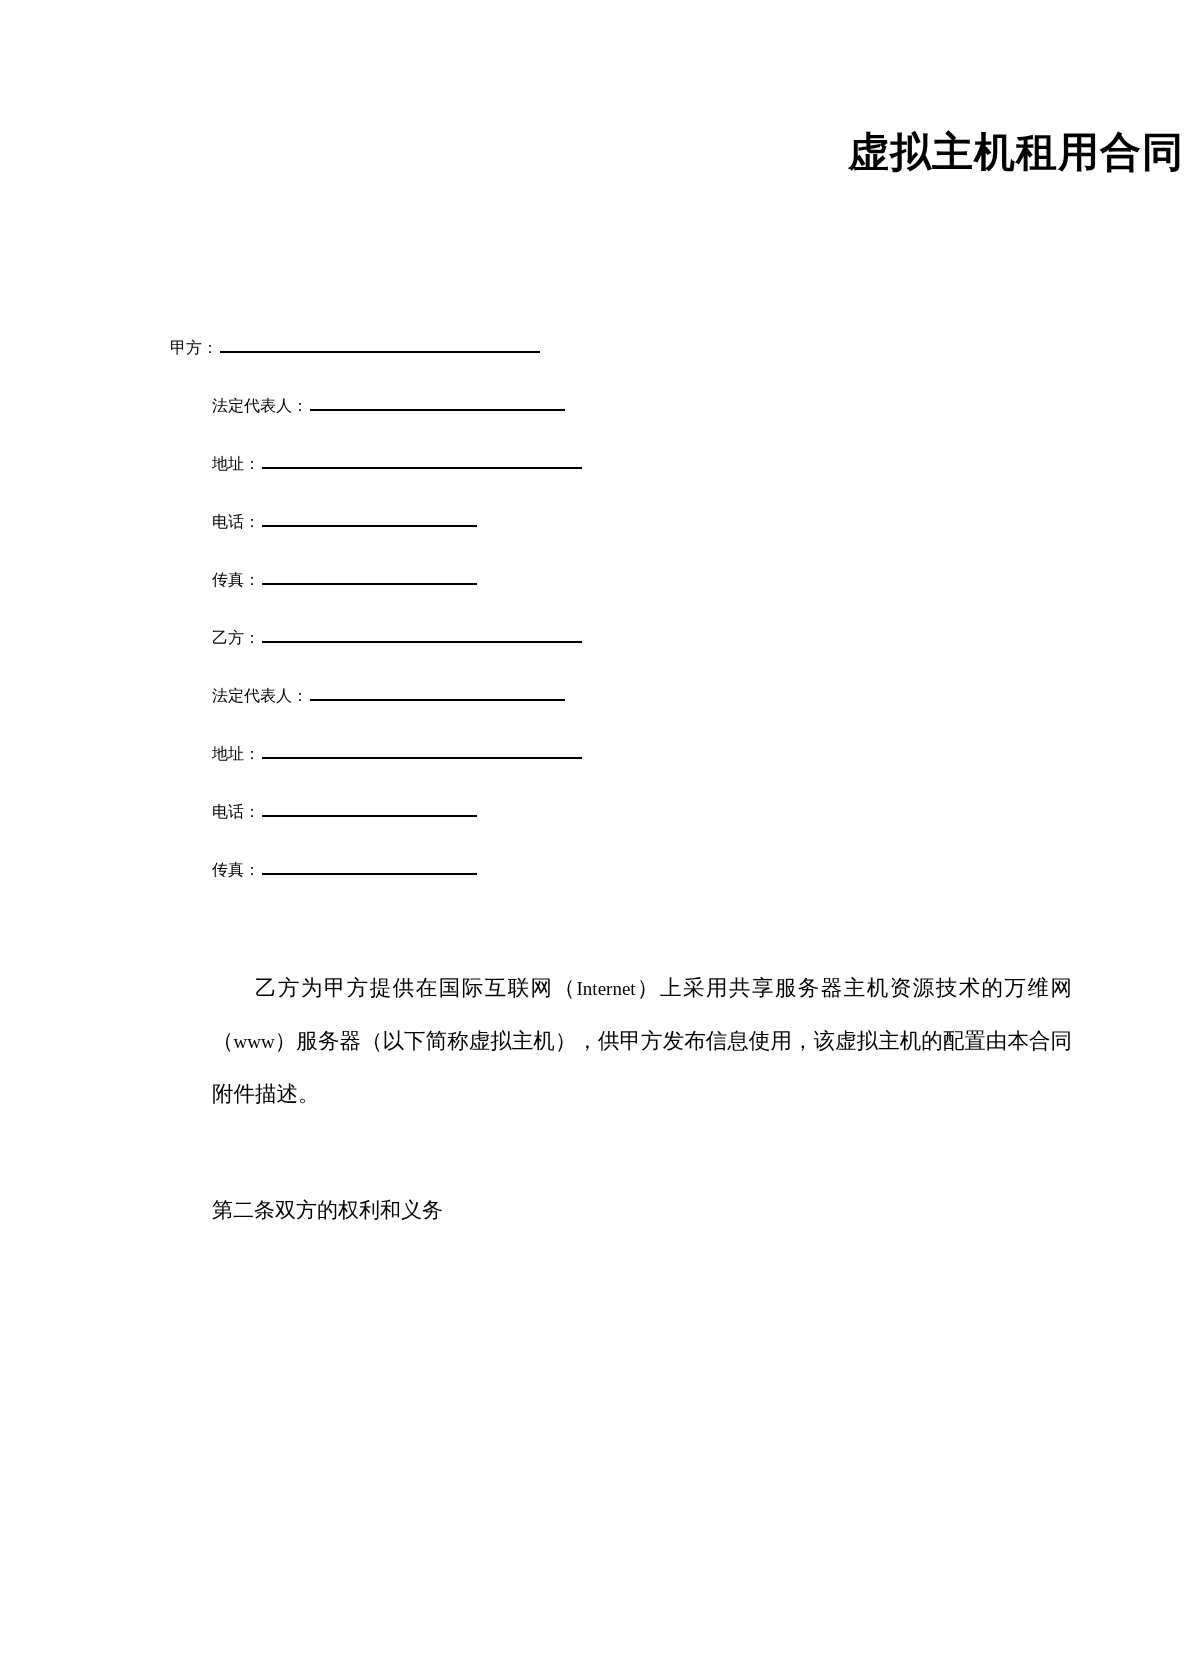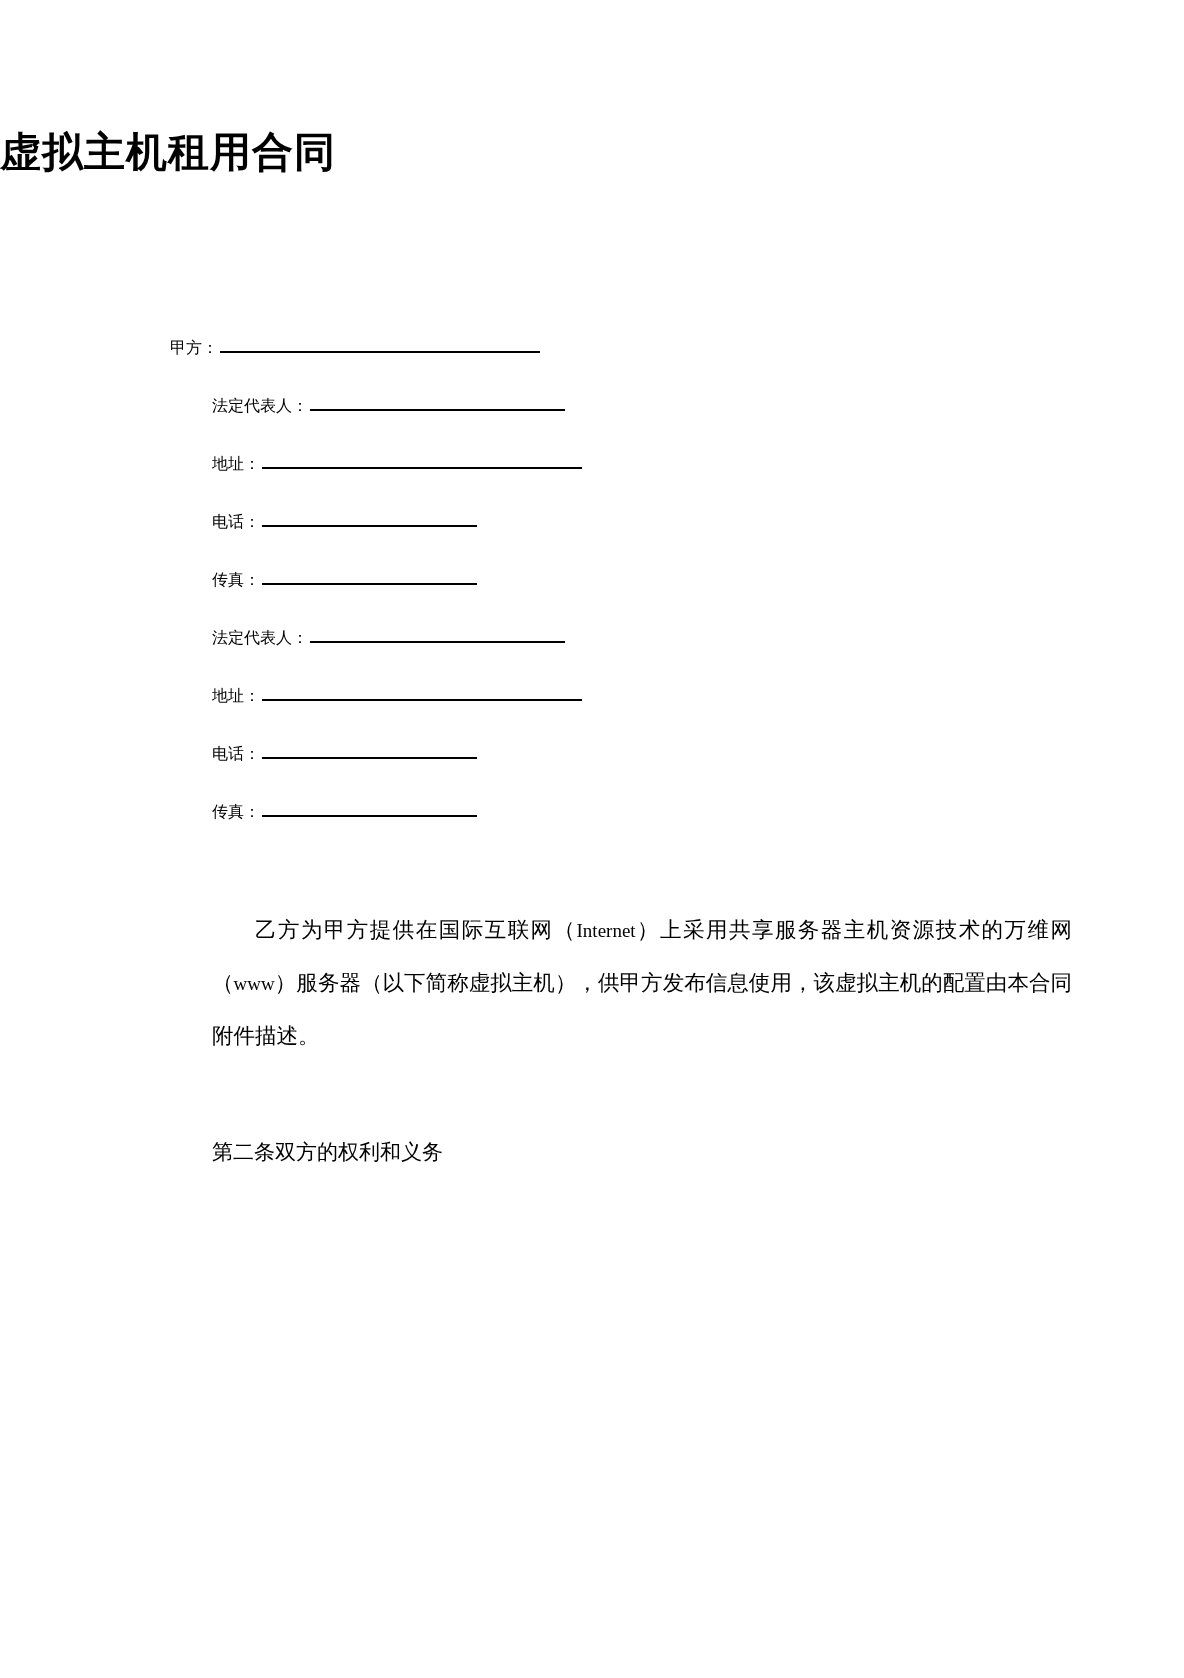--- a/index.html
+++ b/index.html
@@ -16,21 +16,21 @@
     overflow: hidden;
   }
   .page {
     width: 1184px;
     height: 1678px;
     box-sizing: border-box;
     padding: 0;
     position: relative;
   }
   .doc-title {
-    text-align: left;
+    text-align: right;
     font-size: 41px;
     font-weight: bold;
     letter-spacing: 1px;
     margin: 0;
     padding-top: 128px;
     line-height: 1.2;
   }
   .party-block {
     margin-top: 156px;
     padding-left: 170px;
@@ -110,20 +110,23 @@
     </div>
 
     <div class="field-line indent">
       <span class="field-label">电话：</span><span class="blank b-short"></span>
     </div>
 
     <div class="field-line indent">
       <span class="field-label">传真：</span><span class="blank b-short"></span>
     </div>
 
+    <div class="field-line indent">
+      <span class="field-label">乙方：</span><span class="blank b-long"></span>
+    </div>
 
     <div class="field-line indent">
       <span class="field-label">法定代表人：</span><span class="blank b-med"></span>
     </div>
 
     <div class="field-line indent">
       <span class="field-label">地址：</span><span class="blank b-long"></span>
     </div>
 
     <div class="field-line indent">

